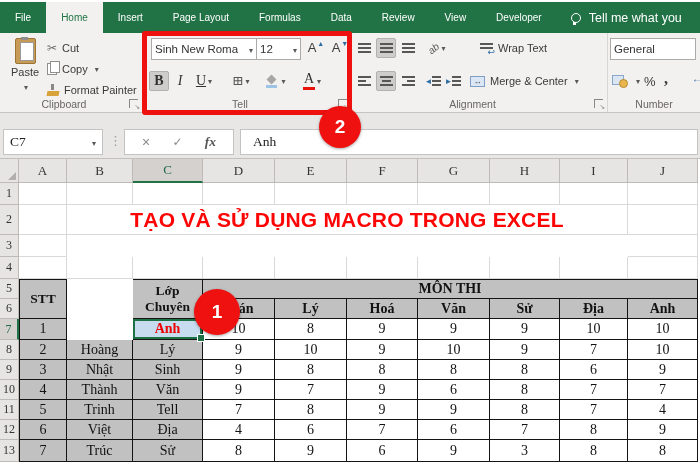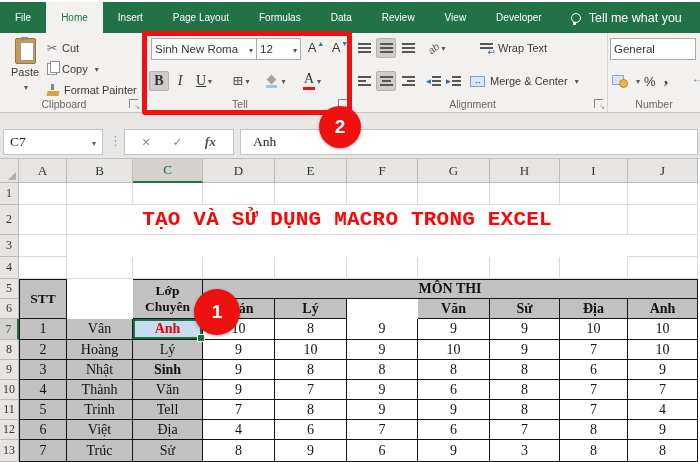--- a/index.html
+++ b/index.html
@@ -333,54 +333,54 @@
       <div class="c hdr rowhdr" style="grid-area: 5 / 1 / 6 / 2;">4</div>
       <div class="c hdr rowhdr" style="grid-area: 6 / 1 / 7 / 2;">5</div>
       <div class="c hdr rowhdr" style="grid-area: 7 / 1 / 8 / 2;">6</div>
       <div class="c hdr rowhdr hselr" style="grid-area: 8 / 1 / 9 / 2;">7</div>
       <div class="c hdr rowhdr" style="grid-area: 9 / 1 / 10 / 2;">8</div>
       <div class="c hdr rowhdr" style="grid-area: 10 / 1 / 11 / 2;">9</div>
       <div class="c hdr rowhdr" style="grid-area: 11 / 1 / 12 / 2;">10</div>
       <div class="c hdr rowhdr" style="grid-area: 12 / 1 / 13 / 2; font-family: Liberation Serif, serif;">11</div>
       <div class="c hdr rowhdr" style="grid-area: 13 / 1 / 14 / 2;">12</div>
       <div class="c hdr rowhdr" style="grid-area: 14 / 1 / 15 / 2;">13</div>
-      <div class="c title" style="grid-area: 3 / 3 / 4 / 11; font-family: Liberation Mono, monospace;">TẠO VÀ SỬ DỤNG MACRO TRONG EXCEL</div>
+      <div class="c title" style="grid-area: 3 / 3 / 4 / 11;">TẠO VÀ SỬ DỤNG MACRO TRONG EXCEL</div>
       <div class="c gray b tb tb-l tb-t pre" style="grid-area: 6 / 2 / 8 / 3;">STT</div>
       <div class="c gray b tb tb-t pre" style="grid-area: 6 / 4 / 8 / 5;">Lớp
 Chuyên</div>
       <div class="c gray b tb tb-t" style="grid-area: 6 / 5 / 7 / 12;">MÔN THI</div>
       <div class="c gray b tb" style="grid-area: 7 / 5 / 8 / 6;">Toán</div>
       <div class="c gray b tb" style="grid-area: 7 / 6 / 8 / 7;">Lý</div>
+      <div class="c gray b tb" style="grid-area: 7 / 7 / 8 / 8;">Hoá</div>
       <div class="c gray b tb" style="grid-area: 7 / 8 / 8 / 9;">Văn</div>
       <div class="c gray b tb" style="grid-area: 7 / 9 / 8 / 10;">Sử</div>
       <div class="c gray b tb" style="grid-area: 7 / 10 / 8 / 11;">Địa</div>
       <div class="c gray b tb" style="grid-area: 7 / 11 / 8 / 12;">Anh</div>
       <div class="c gray tb tb-l" style="grid-area: 8 / 2 / 9 / 3;">1</div>
-      <div class="c gray tb" style="grid-area: 8 / 3 / 9 / 4;">Vân</div>
       <div class="c gray tb sel" style="grid-area: 8 / 4 / 9 / 5;">Anh</div>
       <div class="c tb" style="grid-area: 8 / 5 / 9 / 6;">10</div>
       <div class="c tb" style="grid-area: 8 / 6 / 9 / 7;">8</div>
       <div class="c tb" style="grid-area: 8 / 7 / 9 / 8;">9</div>
       <div class="c tb" style="grid-area: 8 / 8 / 9 / 9;">9</div>
       <div class="c tb" style="grid-area: 8 / 9 / 9 / 10;">9</div>
       <div class="c tb" style="grid-area: 8 / 10 / 9 / 11;">10</div>
       <div class="c tb" style="grid-area: 8 / 11 / 9 / 12;">10</div>
       <div class="c gray tb tb-l" style="grid-area: 9 / 2 / 10 / 3;">2</div>
       <div class="c gray tb" style="grid-area: 9 / 3 / 10 / 4;">Hoàng</div>
       <div class="c gray tb" style="grid-area: 9 / 4 / 10 / 5;">Lý</div>
       <div class="c tb" style="grid-area: 9 / 5 / 10 / 6;">9</div>
       <div class="c tb" style="grid-area: 9 / 6 / 10 / 7;">10</div>
       <div class="c tb" style="grid-area: 9 / 7 / 10 / 8;">9</div>
       <div class="c tb" style="grid-area: 9 / 8 / 10 / 9;">10</div>
       <div class="c tb" style="grid-area: 9 / 9 / 10 / 10;">9</div>
       <div class="c tb" style="grid-area: 9 / 10 / 10 / 11;">7</div>
       <div class="c tb" style="grid-area: 9 / 11 / 10 / 12;">10</div>
       <div class="c gray tb tb-l" style="grid-area: 10 / 2 / 11 / 3;">3</div>
       <div class="c gray tb" style="grid-area: 10 / 3 / 11 / 4;">Nhật</div>
-      <div class="c gray tb" style="grid-area: 10 / 4 / 11 / 5; font-weight: bold;">Sinh</div>
+      <div class="c gray tb" style="grid-area: 10 / 4 / 11 / 5;">Sinh</div>
       <div class="c tb" style="grid-area: 10 / 5 / 11 / 6;">9</div>
       <div class="c tb" style="grid-area: 10 / 6 / 11 / 7;">8</div>
       <div class="c tb" style="grid-area: 10 / 7 / 11 / 8;">8</div>
       <div class="c tb" style="grid-area: 10 / 8 / 11 / 9;">8</div>
       <div class="c tb" style="grid-area: 10 / 9 / 11 / 10;">8</div>
       <div class="c tb" style="grid-area: 10 / 10 / 11 / 11;">6</div>
       <div class="c tb" style="grid-area: 10 / 11 / 11 / 12;">9</div>
       <div class="c gray tb tb-l" style="grid-area: 11 / 2 / 12 / 3;">4</div>
       <div class="c gray tb" style="grid-area: 11 / 3 / 12 / 4;">Thành</div>
       <div class="c gray tb" style="grid-area: 11 / 4 / 12 / 5;">Văn</div>

